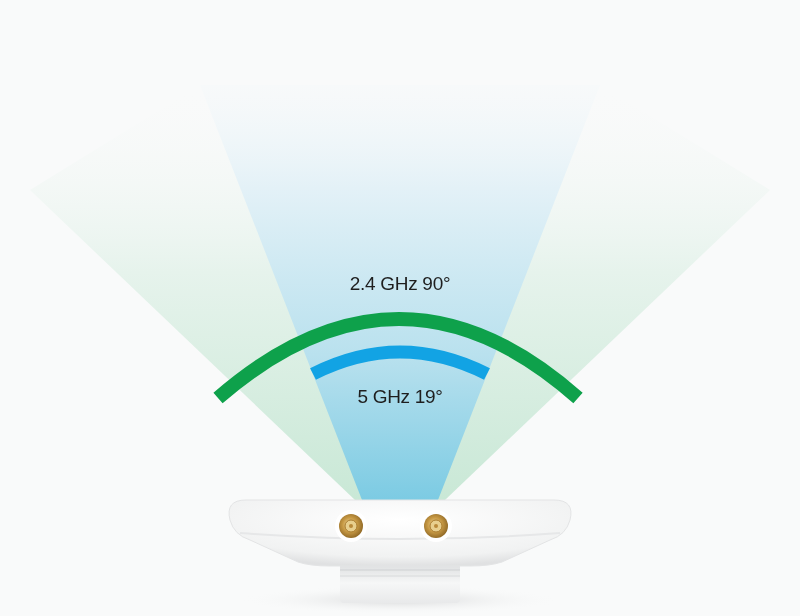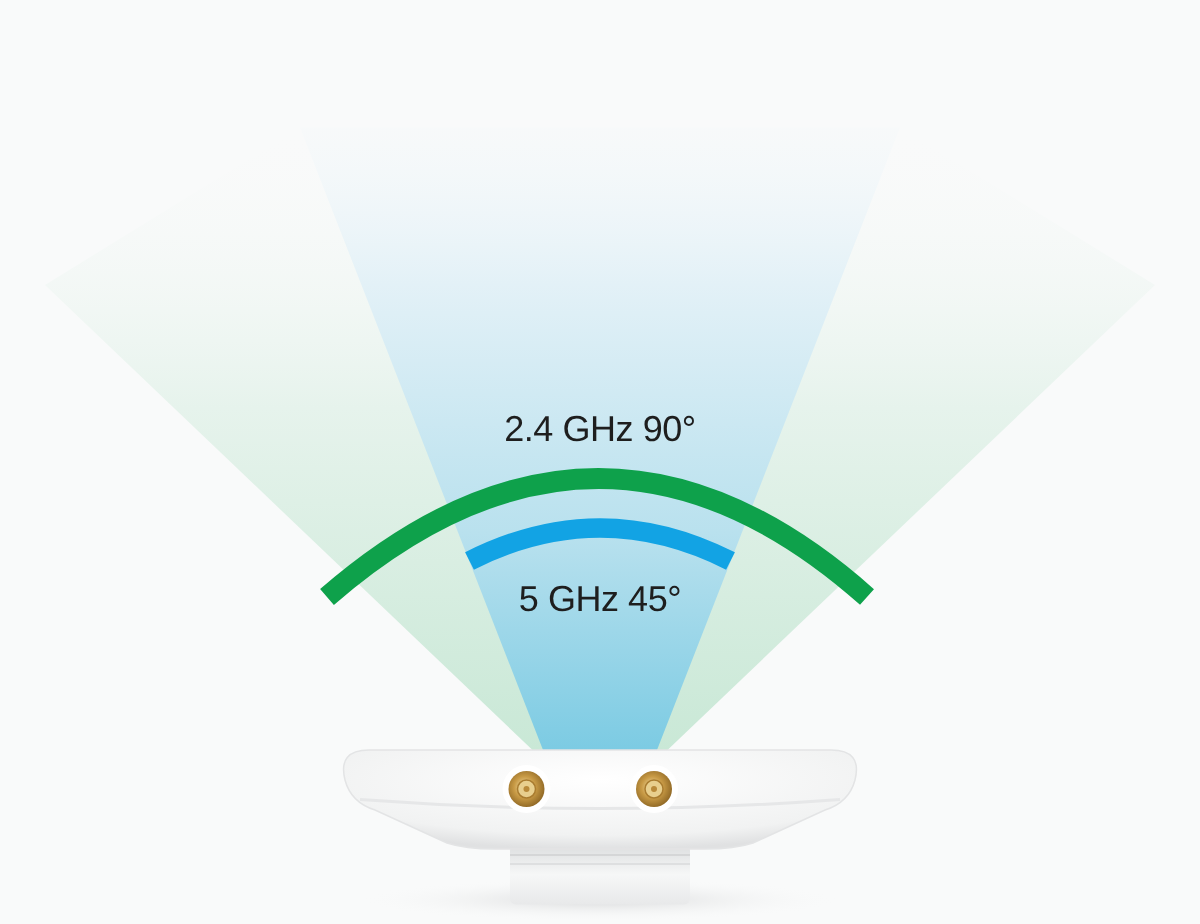--- a/index.html
+++ b/index.html
@@ -1,18 +1,18 @@
 <!DOCTYPE html>
 <html><head>
 <meta charset="utf-8">
 <style>
   html, body { margin:0; padding:0; }
   body { width:800px; height:616px; background:#f9fafa; overflow:hidden; position:relative; font-family:"Liberation Sans", sans-serif; }
   #diagram { position:absolute; left:0; top:0; width:800px; height:616px; }
-  .label { position:absolute; font-size:24px; color:#1e1e1e; text-align:center; width:200px; letter-spacing:-0.3px; }
+  .label { position:absolute; font-size:19px; color:#1e1e1e; text-align:center; width:200px; letter-spacing:-0.3px; }
   #label-24 { left:300px; top:273px; }
   #label-5 { left:300px; top:386px; }
 </style>
 </head>
 <body>
 
 <svg id="diagram" viewBox="0 0 800 616" xmlns="http://www.w3.org/2000/svg">
   <defs>
     <linearGradient id="gBeamL" x1="0" y1="1" x2="0" y2="0">
       <stop offset="0" stop-color="#c9e8d6"></stop>
@@ -75,13 +75,13 @@
     <g>
       <circle cx="436" cy="526" r="16" fill="#ffffff"></circle>
       <circle cx="436" cy="526" r="12" fill="url(#goldGrad)"></circle>
       <circle cx="436" cy="526" r="6" fill="#e8cf8e" stroke="#a97c30" stroke-width="1"></circle>
       <circle cx="436" cy="526" r="2" fill="#b98a3a"></circle>
     </g>
   </g>
 </svg>
 
 <div id="label-24" class="label">2.4 GHz 90°</div>
-<div id="label-5" class="label">5 GHz 45°</div>
+<div id="label-5" class="label">5 GHz 19°</div>
 
 </body></html>

